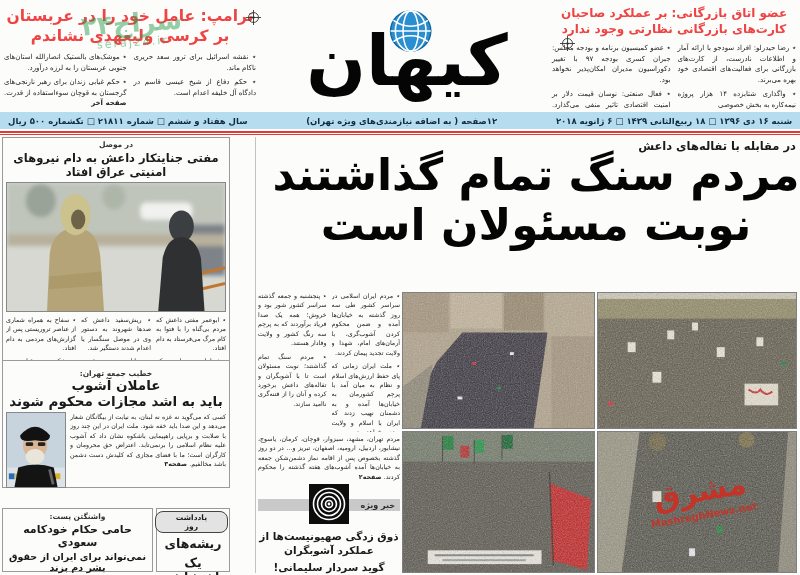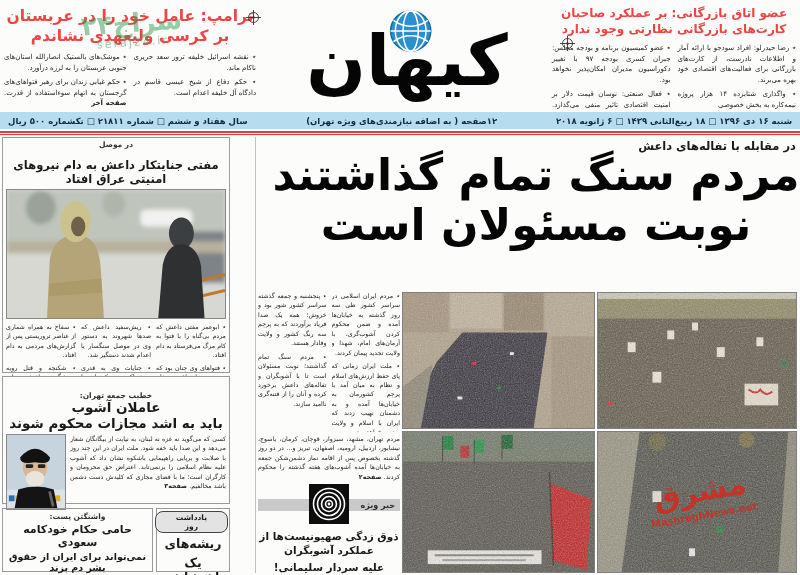--- a/index.html
+++ b/index.html
@@ -25,27 +25,27 @@
   .wm-seraj .en{font-size:11px;letter-spacing:2px;}
   .reg{position:absolute;width:15px;height:15px;}
   
   .datebar{position:absolute;top:112px;left:0;width:800px;height:17px;background:#b5dcef;display:flex;justify-content:space-between;align-items:center;padding:0 8px;box-sizing:border-box;font-size:8.5px;font-weight:bold;color:#112a42;}
   .redrule{position:absolute;top:131px;left:0;width:800px;height:4px;border-top:2px solid #e23b3b;border-bottom:1px solid #e23b3b;box-sizing:border-box;}
   
   .rail{position:absolute;left:2px;top:137px;width:228px;height:436px;}
   .box{position:absolute;left:0;width:100%;border:1px solid #9a9a9a;box-sizing:border-box;background:#fcfcfa;}
   .kicker{font-size:7.5px;text-align:center;font-weight:bold;color:#333;}
   .mosul{top:0;height:236px;padding:2px 3px;}
-  .mosul .hl{font-size:11.5px;font-weight:bold;text-align:center;line-height:1.25;margin:9px 0 2px;}
+  .mosul .hl{font-size:11.5px;font-weight:bold;text-align:center;line-height:1.25;margin:2px 0 2px;}
   .mufti-photo{width:100%;height:130px;border:1px solid #888;box-sizing:border-box;}
   .mufti-photo svg{display:block;width:100%;height:100%;}
   .mosul .cols{margin-top:3px;gap:5px;}
   .mosul .b{font-size:6.3px;margin-bottom:3px;}
   .mosul .col{overflow:hidden;height:62px;}
-  .sermon{top:239px;height:128px;padding:14px 3px;}
+  .sermon{top:223px;height:128px;padding:8px 3px;}
   .sermon .hl{font-size:13.5px;font-weight:bold;text-align:center;line-height:1.15;}
   .sermon-row{display:flex;gap:4px;margin-top:3px;}
   .sermon-body{flex:1;font-size:6.3px;line-height:1.5;text-align:justify;overflow:hidden;height:78px;color:#222;}
   .cleric-photo{width:60px;height:76px;border:1px solid #888;box-sizing:border-box;flex:none;}
   .cleric-photo svg{display:block;width:100%;height:100%;}
   .bottomrow{position:absolute;top:371px;left:0;width:100%;height:64px;display:flex;gap:3px;}
   .notebox{width:74px;border:1px solid #9a9a9a;box-sizing:border-box;text-align:center;padding:2px 1px;flex:none;}
   .badge{display:inline-block;border:1px solid #444;border-radius:8px;background:#e3e3e3;padding:1px 20px;font-size:7.5px;font-weight:bold;}
   .notebox .hl{font-size:12.5px;font-weight:bold;line-height:1.25;margin-top:3px;}
   .washbox{flex:1;border:1px solid #9a9a9a;box-sizing:border-box;text-align:center;padding:3px 4px;}
@@ -78,26 +78,26 @@
 </style>
 </head>
 <body>
 
 <div class="page">
 
   <div class="topstory tl">
     <div class="hl">ترامپ: عامل خود را در عربستان بر کرسی ولیعهدی نشاندم</div>
     <div class="cols">
       <div class="col">
-        <div class="b">نقشه اسرائیل خلیفه ترور سعد حریری ناکام ماند.</div>
+        <div class="b">نقشه اسرائیل برای ترور سعد حریری ناکام ماند.</div>
         <div class="b">حکم دفاع از شیخ عیسی قاسم در دادگاه آل خلیفه اعدام است.</div>
       </div>
       <div class="col">
         <div class="b">موشک‌های بالستیک انصارالله استان‌های جنوبی عربستان را به لرزه درآورد.</div>
-        <div class="b"><span>حکم غیابی زندان برای رهبر فتواهای‌های گرجستان به اتهام سوءاستفاده از قدرت.</span> <b class="pr">صفحه آخر</b></div>
+        <div class="b"><span>حکم غیابی زندان برای رهبر نارنجی‌های گرجستان به قوچان سوءاستفاده از قدرت.</span> <b class="pr">صفحه آخر</b></div>
       </div>
     </div>
     <div class="wm-seraj">
       <div class="fa">سراج۲۴</div>
       <div class="en">seraj24.ir</div>
     </div>
   </div>
 
   <div class="masthead">
     <div class="globe">
@@ -286,21 +286,21 @@
               <circle cx="20" cy="20" r="7.5"></circle>
             <circle cx="20" cy="20" r="11.5"></circle>
               <circle cx="20" cy="20" r="15.5"></circle>
           </g>
           <circle cx="20" cy="20" r="1.4" fill="#ffffff"></circle>
         </svg>
       </div>
       <div class="sp-label">خبر ویژه</div>
     </div>
     <div class="hl">ذوق زدگی صهیونیست‌ها از عملکرد آشوبگران</div>
-    <div class="hl">علیه سردار سلیمانی!</div>
+    <div class="hl">گوید سردار سلیمانی!</div>
     <div class="pageref">صفحه۲</div>
   </div>
 
   <div class="photo pA">
     <svg viewBox="0 0 193 137" preserveAspectRatio="none">
       <defs>
           <filter id="nA" x="0" y="0" width="100%" height="100%">
             <feTurbulence type="fractalNoise" baseFrequency="0.85" numOctaves="2" seed="3"></feTurbulence>
             <feColorMatrix type="saturate" values="0"></feColorMatrix>
           </filter>

